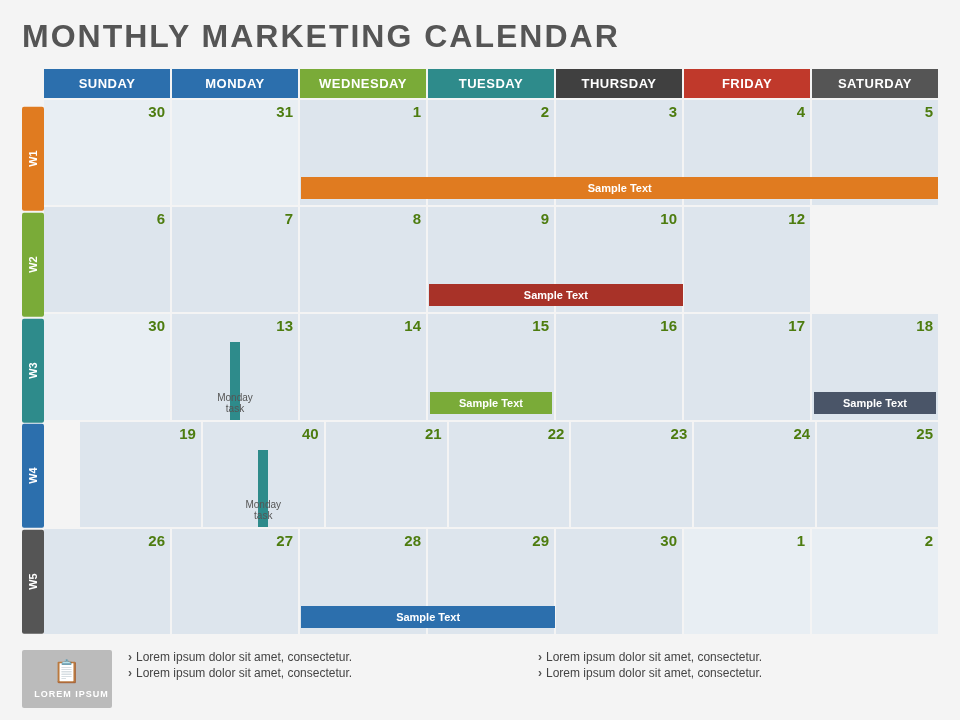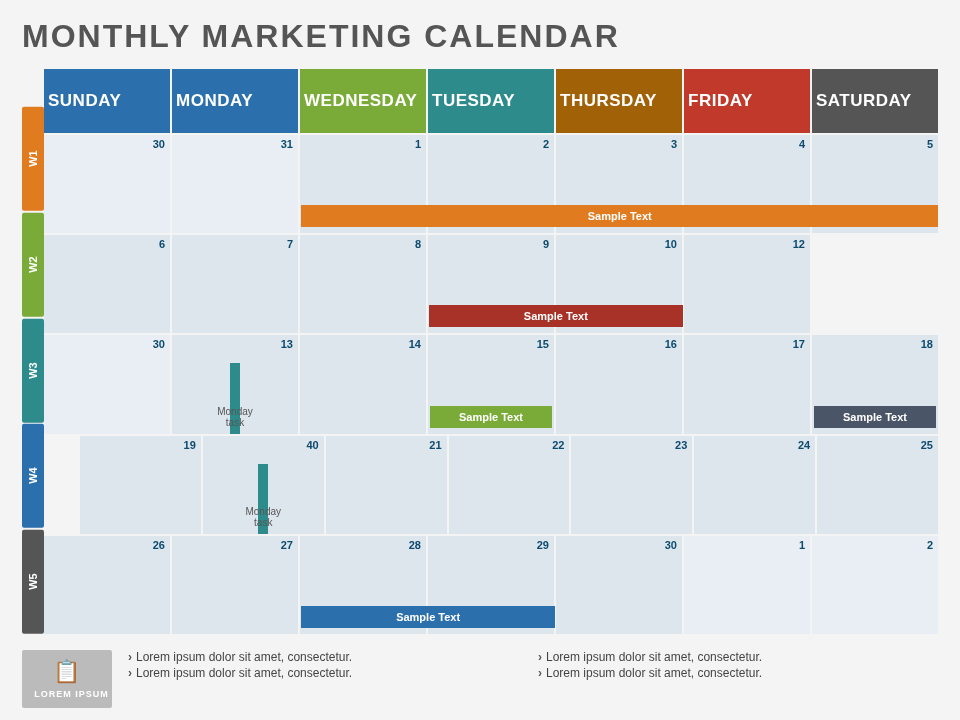--- a/index.html
+++ b/index.html
@@ -61,32 +61,32 @@
       display: flex;
       flex-direction: column;
     }
     .header-row {
       display: grid;
       grid-template-columns: repeat(7, 1fr);
       gap: 2px;
       margin-bottom: 2px;
     }
     .header-cell {
-      padding: 22px 4px;
-      text-align: left;
-      font-size: 17px;
+      padding: 7px 4px;
+      text-align: center;
+      font-size: 13px;
       font-weight: 700;
       color: #fff;
       letter-spacing: 0.5px;
     }
     .sun-h { background: #2c6fad; }
     .mon-h { background: #2c6fad; }
     .tue-h { background: #2e8b8b; }
     .wed-h { background: #7aab38; }
-    .thu-h { background: #a16207; }
+    .thu-h { background: #404040; }
     .fri-h { background: #c0392b; }
     .sat-h { background: #555; }
 
     .week-row {
       display: grid;
       grid-template-columns: repeat(7, 1fr);
       gap: 2px;
       flex: 1;
       margin-bottom: 2px;
       position: relative;
@@ -94,23 +94,23 @@
     .day-cell {
       background: #dde5ed;
       position: relative;
       padding: 3px 5px;
       min-height: 70px;
     }
     .day-cell.other-month {
       background: #e8eef3;
     }
     .day-num {
-      font-size: 11px;
+      font-size: 15px;
       font-weight: 600;
-      color: #0c4a6e;
+      color: #4d7c0f;
       text-align: right;
       display: block;
     }
     
     .footer {
       display: flex;
       flex-direction: row;
       align-items: flex-start;
       gap: 16px;
       padding-top: 4px;

